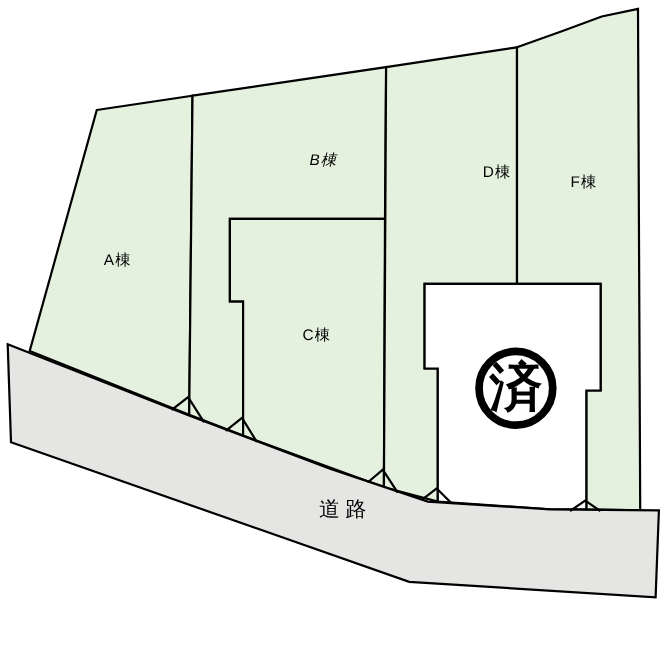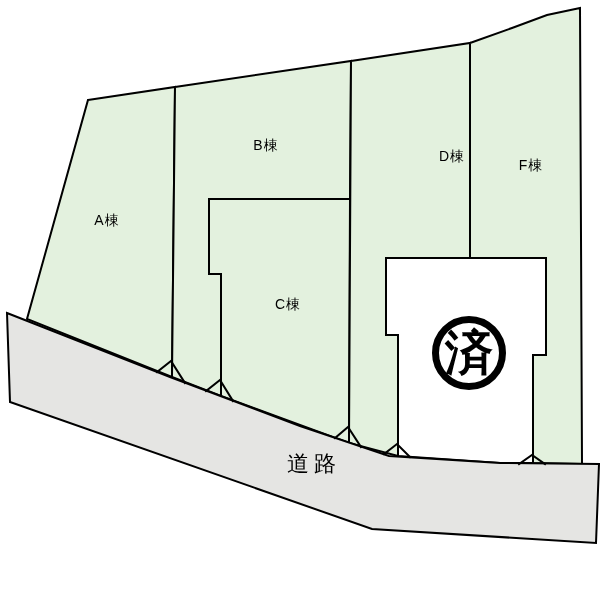--- a/index.html
+++ b/index.html
@@ -35,21 +35,21 @@
   .label {
     position: absolute;
     transform: translate(-50%, -50%);
     font-size: 14px;
     line-height: 1;
     color: #000000;
     white-space: nowrap;
     letter-spacing: 1px;
   }
   .road-label {
-    font-size: 22px;
+    font-size: 19px;
     letter-spacing: 5px;
   }
   .stamp {
     position: absolute;
     left: 432px;
     top: 316px;
     width: 74px;
     height: 74px;
     box-sizing: border-box;
     border: 7px solid #000000;
@@ -87,22 +87,22 @@
 
     <polygon class="shape" points="7,313 170,377 300,426 389,456 500,463 599,464 596,543 372,529 10,402" fill="#e5e5e3"></polygon>
 
     <polyline class="marker" points="157,372 171,361 185,383"></polyline>
     <polyline class="marker" points="206,391 220,380 233,401"></polyline>
     <polyline class="marker" points="335,438 348,427 361,447"></polyline>
     <polyline class="marker" points="384,454 397,444 410,457"></polyline>
     <polyline class="marker" points="519,464 532,455 545,464"></polyline>
   </svg>
 
-  <div class="label" style="left:107px; top:220px;">A棟</div>
-  <div class="label" style="left:266px; top:145px;">B棟</div>
+  <div class="label" style="left:107px; top:236px;">A棟</div>
+  <div class="label" style="left:294px; top:145px;font-style:italic;">B棟</div>
   <div class="label" style="left:288px; top:304px;text-align:center;">C棟</div>
   <div class="label" style="left:410px; top:156px;margin-left:42px;">D棟</div>
   <div class="label" style="left:518px; top:165px;padding-left:26px;">F棟</div>
 
   <div class="label road-label" style="left:314px; top:464px;">道路</div>
 
   <div class="stamp">
     <span class="stamp-text">済</span>
   </div>
 

